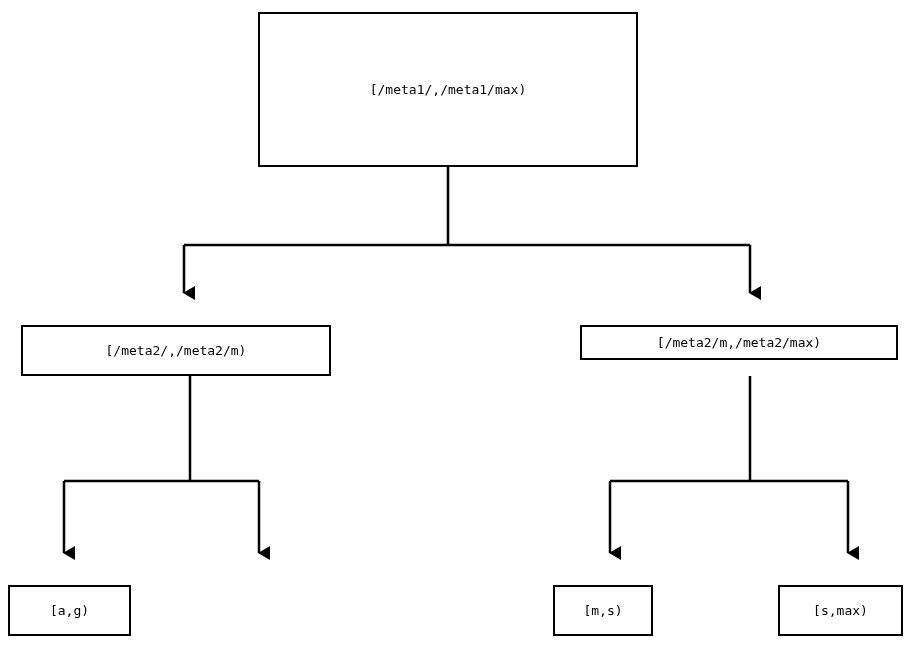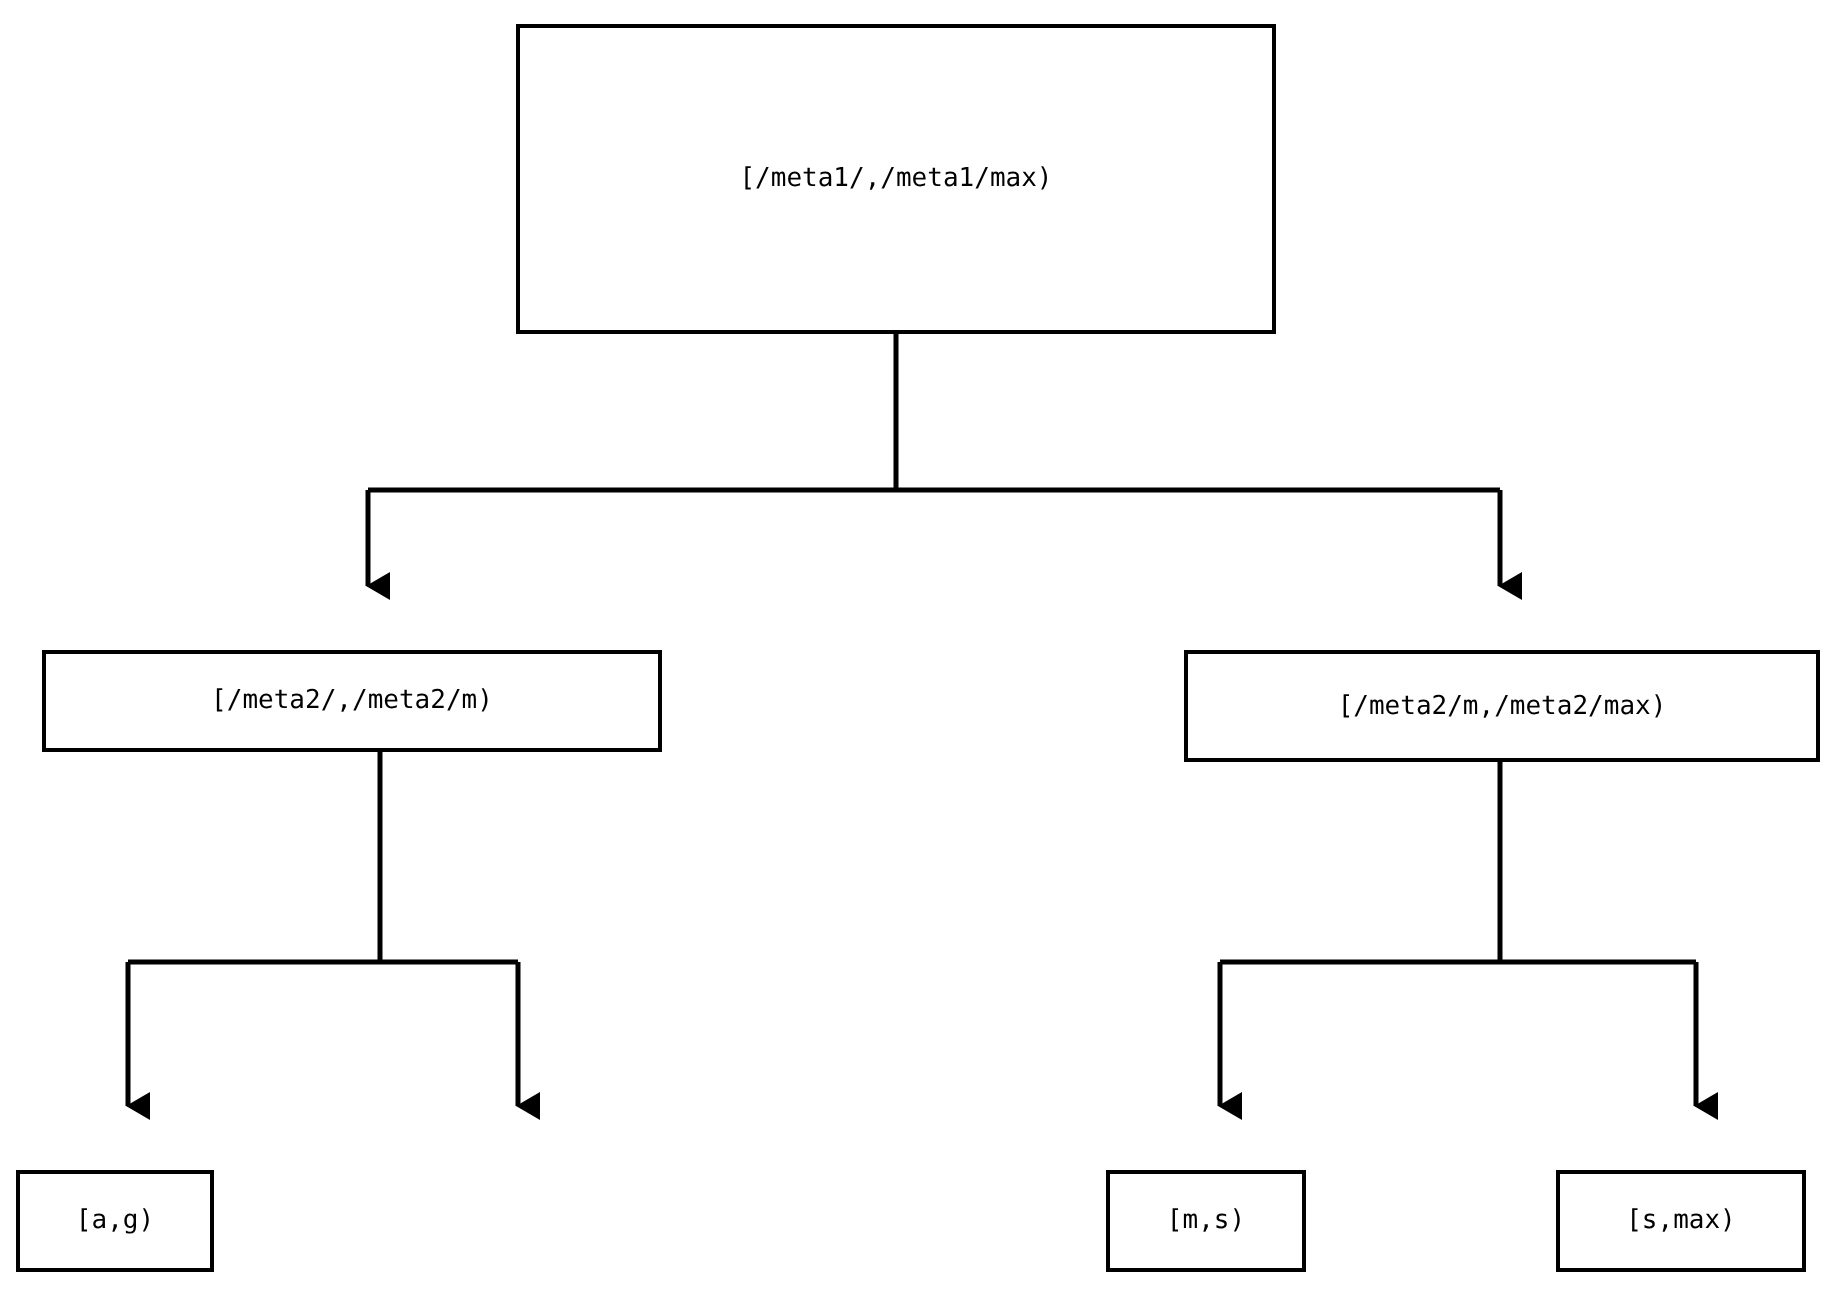--- a/index.html
+++ b/index.html
@@ -50,28 +50,27 @@
     left: 21px;
     top: 325px;
     width: 310px;
     height: 51px;
     text-align: center;
   }
   .node-mid-right {
     left: 580px;
     top: 325px;
     width: 318px;
-    height: 56px;
-    margin-left: 12px;
+    height: 35px;
   }
   .node-leaf {
     top: 585px;
     height: 51px;
   }
-  .node-leaf-ag   { left: 8px;   width: 99px; }
+  .node-leaf-ag   { left: 8px;   width: 123px; }
   .node-leaf-gm   { left: 204px; width: 99px; }
   .node-leaf-ms   { left: 553px; width: 100px; }
   .node-leaf-smax { left: 778px; width: 125px; }
 </style>
 </head>
 <body>
 
 <div id="canvas">
 
   <svg id="diagram-svg" viewBox="0 0 912 652" xmlns="http://www.w3.org/2000/svg">

